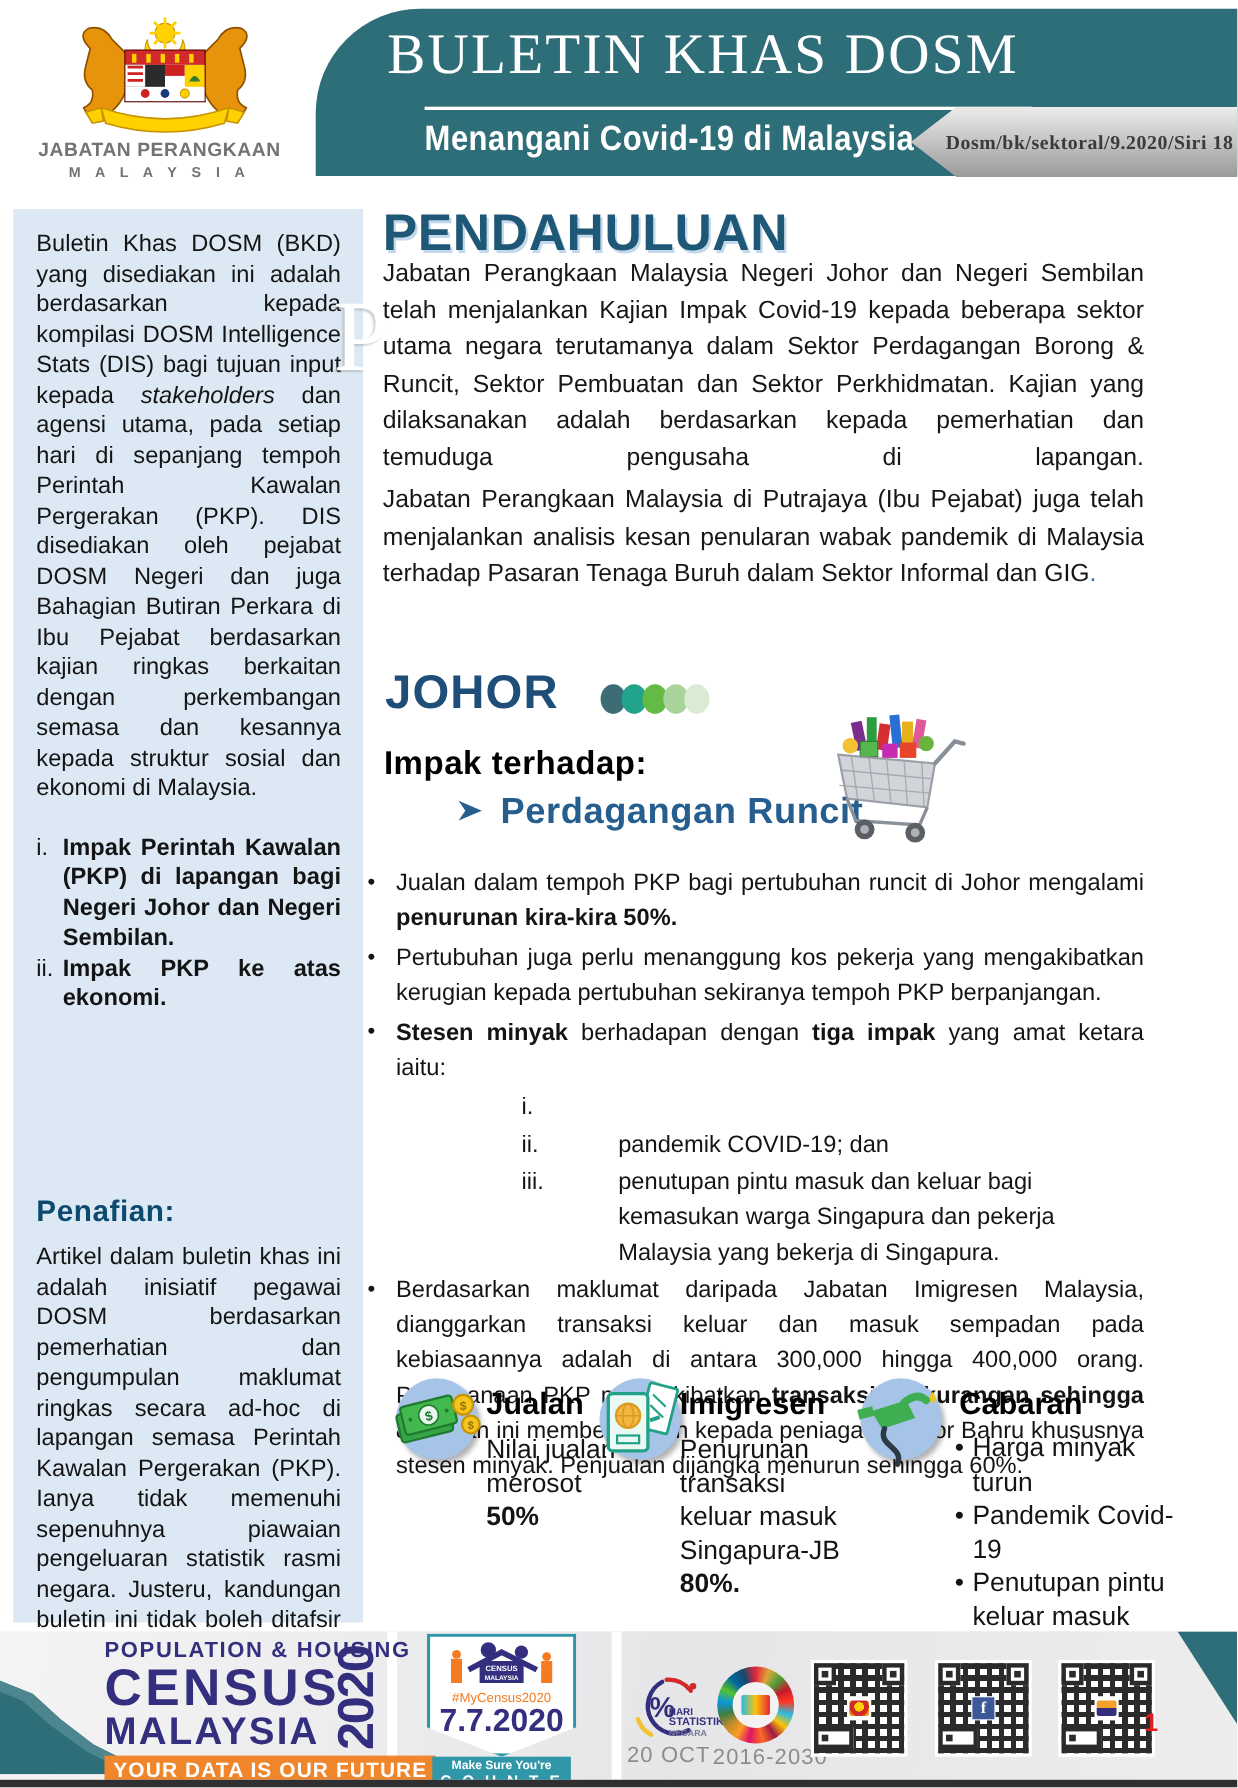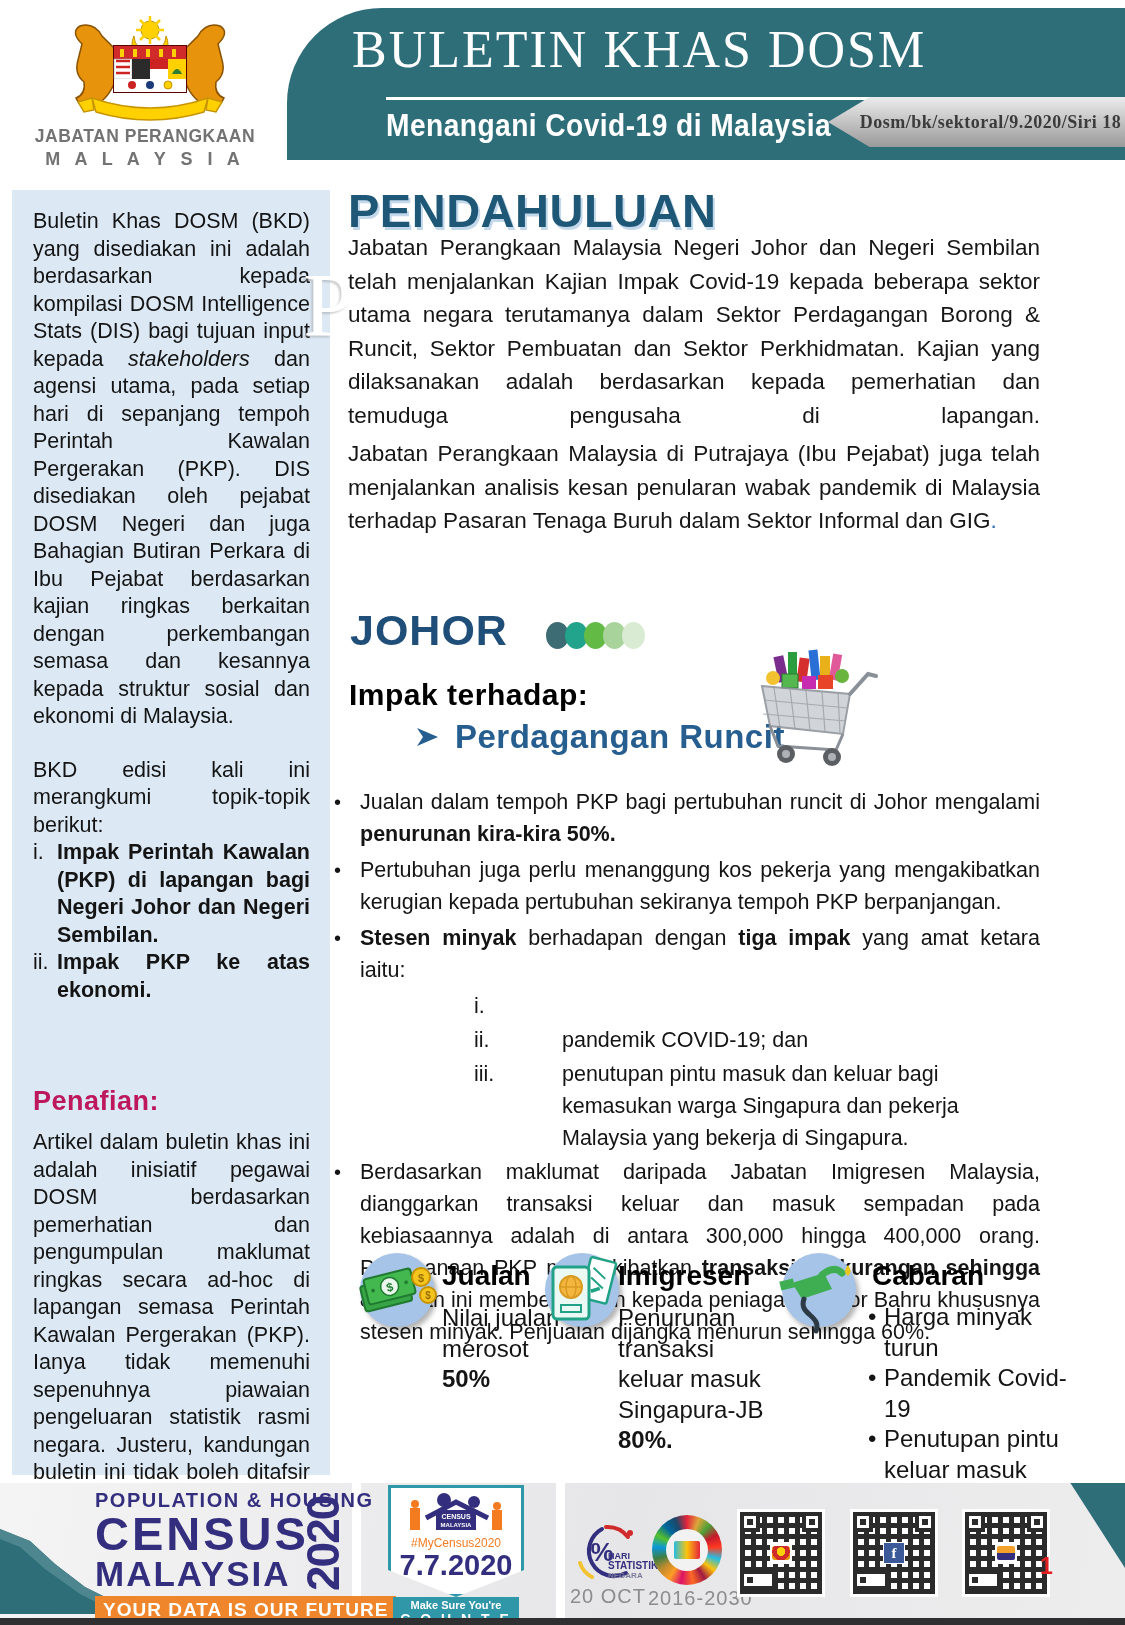--- a/index.html
+++ b/index.html
@@ -7,42 +7,42 @@
        font-family:"Liberation Sans",sans-serif;color:#111;}
 
   
   .teal-block{position:absolute;left:287px;top:8px;width:838px;height:152px;
       background:#2E6E78;border-top-left-radius:95px;}
   .bulletin-title{position:absolute;left:352px;top:20px;width:570px;text-align:center;
       font-family:"Liberation Serif",serif;font-size:52px;color:#fff;letter-spacing:2px;white-space:nowrap;}
   .title-underline{position:absolute;left:386px;top:97px;width:552px;height:3px;background:#fff;}
   .subtitle{position:absolute;left:386px;top:107px;font-size:32px;font-weight:bold;color:#fff;
       transform:scaleX(.88);transform-origin:left;white-space:nowrap;letter-spacing:.5px;}
-  .ribbon{position:absolute;left:828px;top:97px;width:297px;height:50px;
+  .ribbon{position:absolute;left:828px;top:97px;width:297px;height:64px;
       clip-path:polygon(0 50%,14% 0,100% 0,100% 100%,14% 100%);
       background:linear-gradient(180deg,#ececec 0%,#c7c7c7 45%,#9a9a9a 100%);
       display:flex;align-items:center;justify-content:center;}
   .ribbon span{font-family:"Liberation Serif",serif;font-weight:bold;font-size:18px;color:#3b3b3b;
       padding-left:28px;letter-spacing:.5px;}
   .crest{position:absolute;left:52px;top:14px;}
   .agency{position:absolute;left:20px;top:126px;width:250px;text-align:center;
       font-weight:bold;color:#737373;}
   .agency .l1{font-size:17.5px;letter-spacing:.5px;}
-  .agency .l2{font-size:18px;letter-spacing:5px;margin-top:2px;text-align:center;}
+  .agency .l2{font-size:13px;letter-spacing:5px;margin-top:2px;text-align:center;}
 
   
   .sidebar{position:absolute;left:12px;top:190px;width:318px;height:1285px;background:#DCE9F5;
       box-sizing:border-box;padding:18px 20px 16px 21px;}
   .sidebar p{margin:0;font-size:21.5px;line-height:27.5px;text-align:justify;color:#141414;}
   .sb-gap{height:26px;}
   .sb-li{display:flex;font-size:21.5px;line-height:27.5px;color:#141414;}
   .sb-li .lbl{width:24px;flex:none;}
   .sb-li .txt{flex:1;text-align:justify;font-weight:bold;}
   .penafian{position:absolute;left:21px;right:20px;top:896px;}
-  .penafian-title{font-size:27px;font-weight:bold;color:#be185d;letter-spacing:.5px;margin-bottom:12px;}
+  .penafian-title{font-size:27px;font-weight:bold;color:#0c4a6e;letter-spacing:.5px;margin-bottom:12px;}
   .ghost-p{position:absolute;left:303px;top:252px;font-family:"Liberation Serif",serif;
       font-size:92px;color:#fff;text-shadow:-2px 2px 2px rgba(150,150,150,.45);}
 
   
   .h-pendahuluan{position:absolute;left:348px;top:183px;font-size:47px;font-weight:bold;color:#1F5877;
       letter-spacing:.5px;text-shadow:2px 3px 0 rgba(190,212,233,.9);}
   .mp{position:absolute;left:348px;width:692px;font-size:22.5px;line-height:33.5px;
       text-align:justify;color:#161616;margin:0;}
   .mp.p1{top:231px;text-align-last:justify;}
   .mp.p2{top:437px;}
@@ -181,21 +181,20 @@
   </svg>
 </div>
 <div class="agency">
   <div class="l1">JABATAN PERANGKAAN</div>
   <div class="l2">M A L A Y S I A</div>
 </div>
 
 <div class="sidebar">
   <p><span>Buletin Khas DOSM (BKD) yang disediakan ini adalah berdasarkan kepada kompilasi DOSM Intelligence Stats (DIS) bagi tujuan input kepada </span><i>stakeholders</i><span> dan agensi utama, pada setiap hari di sepanjang tempoh Perintah Kawalan Pergerakan (PKP). DIS disediakan oleh pejabat DOSM Negeri dan juga Bahagian Butiran Perkara di Ibu Pejabat berdasarkan kajian ringkas berkaitan dengan perkembangan semasa dan kesannya kepada struktur sosial dan ekonomi di Malaysia.</span></p>
   <div class="sb-gap"></div>
-  <p>BKD edisi kali ini merangkumi topik-topik berikut:</p>
   <div class="sb-li">
     <span class="lbl">i.</span>
     <span class="txt">Impak Perintah Kawalan (PKP) di lapangan bagi Negeri Johor dan Negeri Sembilan.</span>
   </div>
   <div class="sb-li">
     <span class="lbl">ii.</span>
     <span class="txt">Impak PKP ke atas ekonomi.</span>
   </div>
   <div class="penafian">
     <div class="penafian-title">Penafian:</div>

